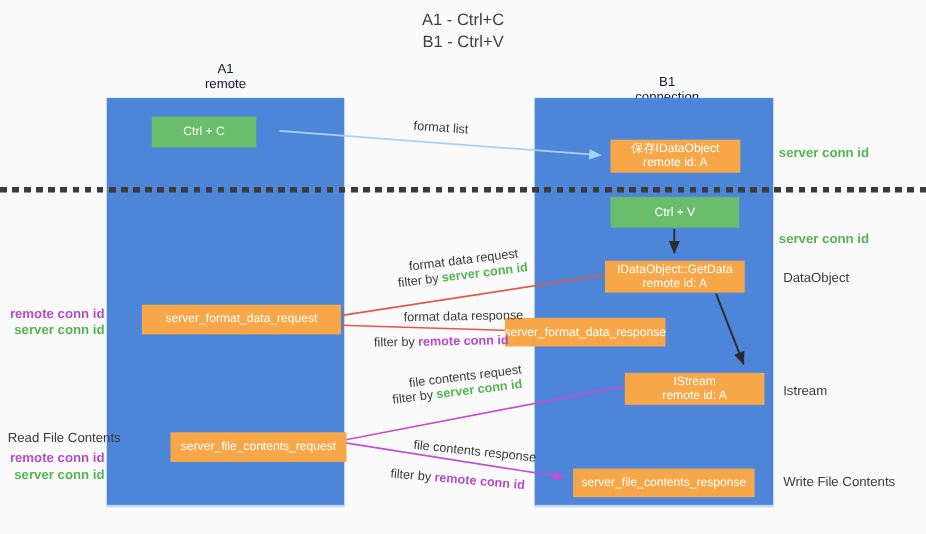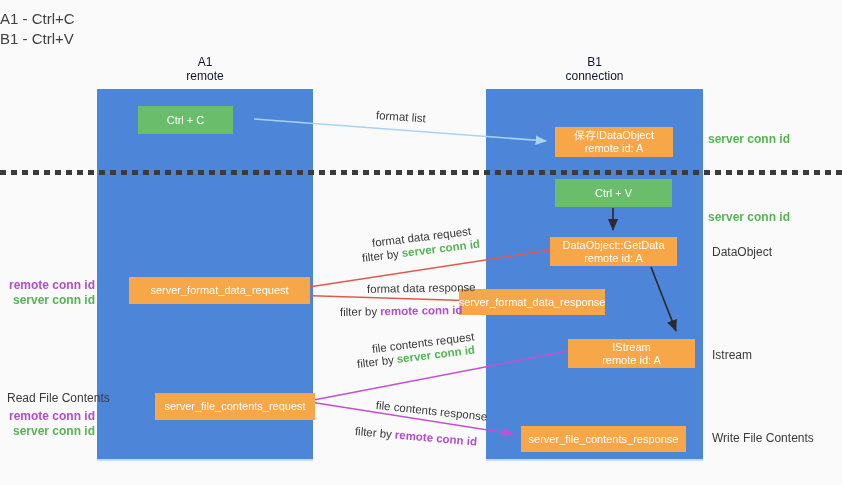--- a/index.html
+++ b/index.html
@@ -1,29 +1,29 @@
 <!DOCTYPE html>
 <html><head>
 <meta charset="utf-8">
 <style>
   html,body{margin:0;padding:0;background:#fafafa;font-family:"Liberation Sans",sans-serif;}
   .canvas{position:relative;width:842px;height:485px;background:#fafafa;overflow:hidden;}
 
-  .title{position:absolute;left:0;top:9px;width:100%;
+  .title{position:absolute;left:0;top:9px;width:100%;text-align:center;
          font-size:15px;line-height:20px;color:#404040;}
 
   .lane{position:absolute;top:89px;height:370px;background:#4d86d8;
         border-bottom:2px solid #c9dbf4;}
   .lane-left{left:97px;width:216px;}
   .lane-right{left:486px;width:217px;}
 
   .lane-header{position:absolute;top:55px;text-align:center;font-size:12px;
                line-height:14px;color:#0f172a;}
   .lane-header.hl{left:97px;width:216px;}
-  .lane-header.hr{left:486px;width:217px;}
+  .lane-header.hr{left:498px;width:217px;margin-top:12px;}
 
   .dotted{position:absolute;left:0;top:170px;width:842px;height:5px;
           background:repeating-linear-gradient(90deg,#3b3b3b 0 6px,transparent 6px 11px);}
 
   .arrows{position:absolute;left:0;top:0;width:842px;height:485px;pointer-events:none;}
 
   .node{position:absolute;display:flex;flex-direction:column;align-items:center;
         justify-content:center;color:#ffffff;font-size:11px;line-height:13px;
         text-align:center;white-space:nowrap;}
   .green{background:#6abd6a;}
@@ -95,21 +95,21 @@
   <div class="node orange" style="left:555px;top:127px;width:118px;height:30px;">
     <span>保存IDataObject</span>
     <span>remote id: A</span>
   </div>
 
   <div class="node green" style="left:555px;top:179px;width:117px;height:28px;">
     <span>Ctrl + V</span>
   </div>
 
   <div class="node orange" style="left:550px;top:237px;width:127px;height:29px;">
-    <span>DataObject::GetData</span>
+    <span>IDataObject::GetData</span>
     <span>remote id: A</span>
   </div>
 
   <div class="node orange" style="left:129px;top:277px;width:181px;height:27px;">
     <span>server_format_data_request</span>
   </div>
 
   <div class="node orange" style="left:459px;top:289px;width:146px;height:26px;">
     <span>server_format_data_response</span>
   </div>

